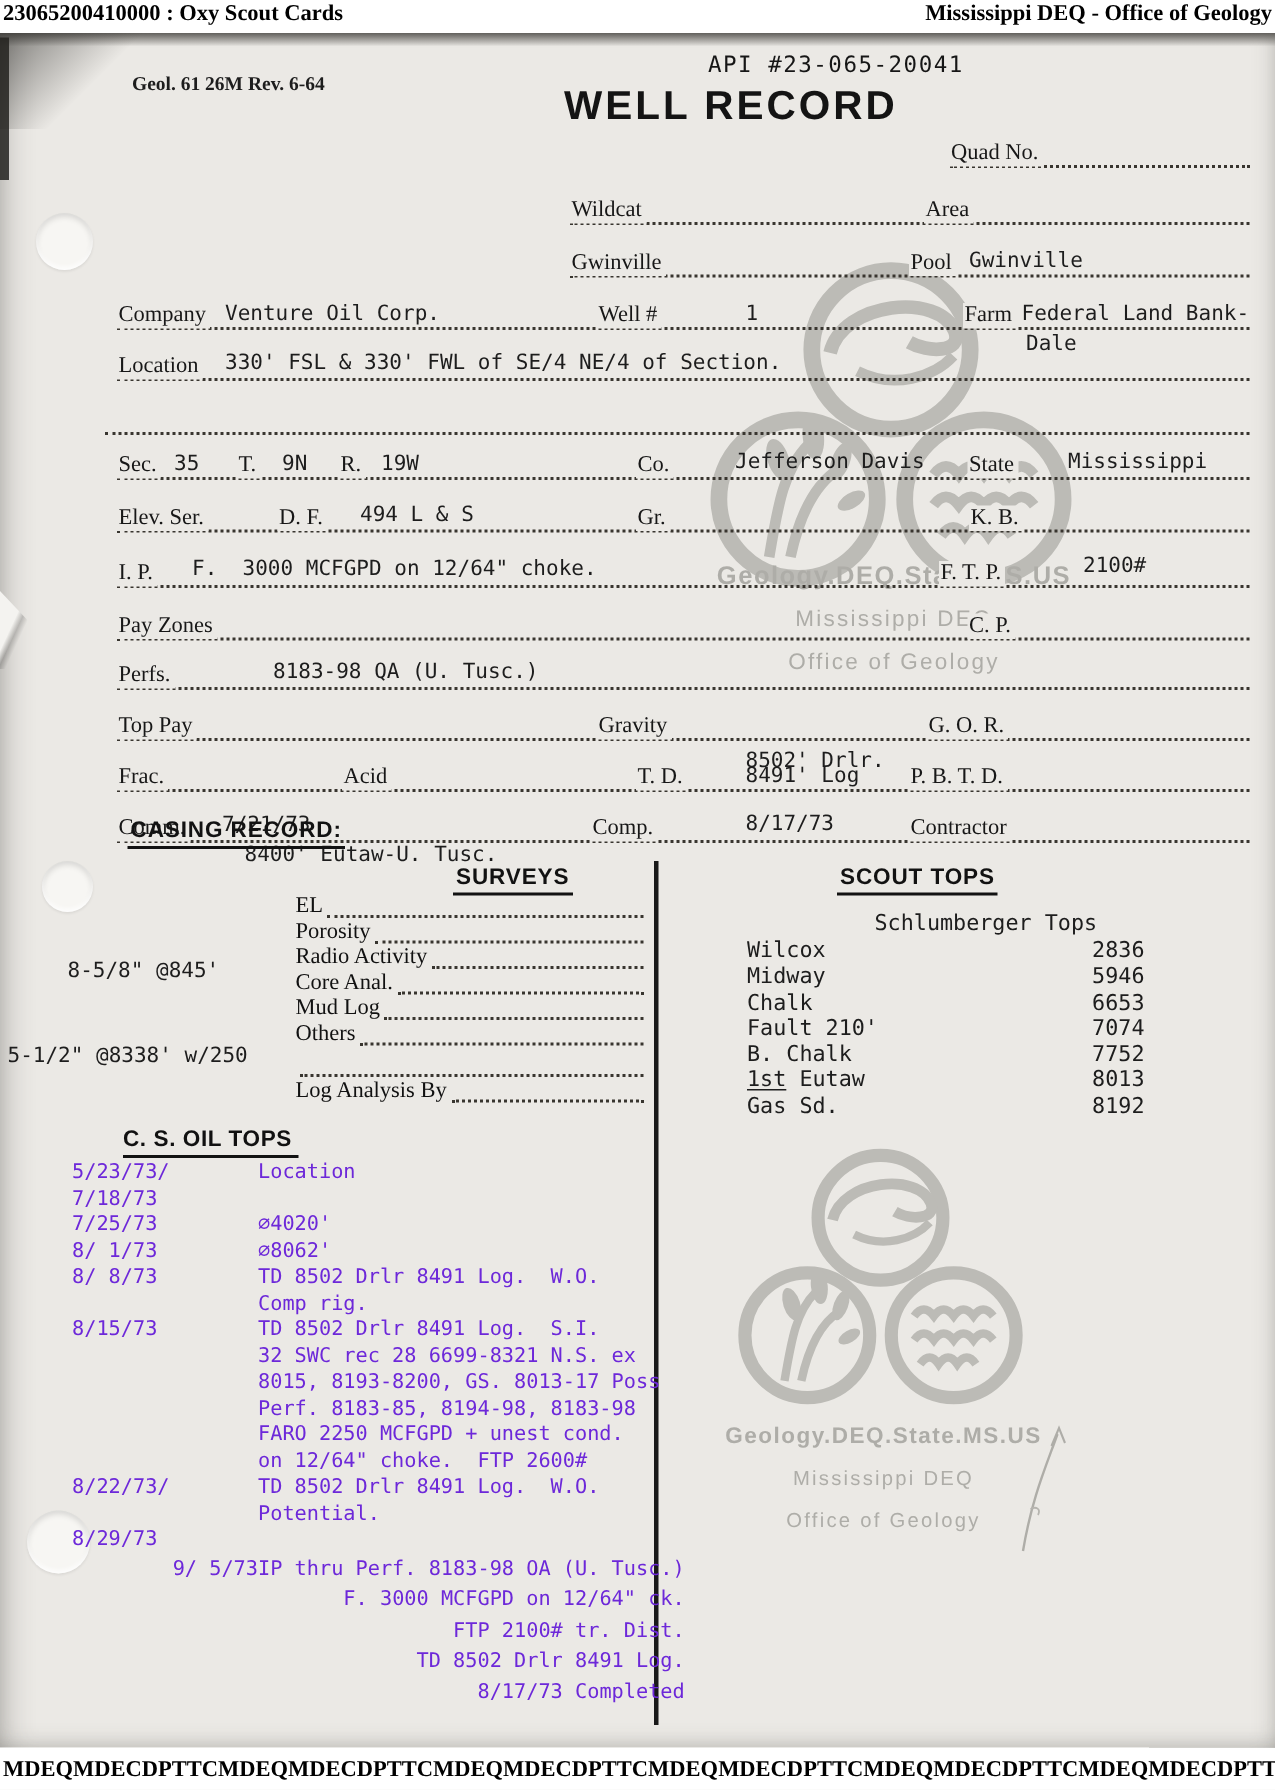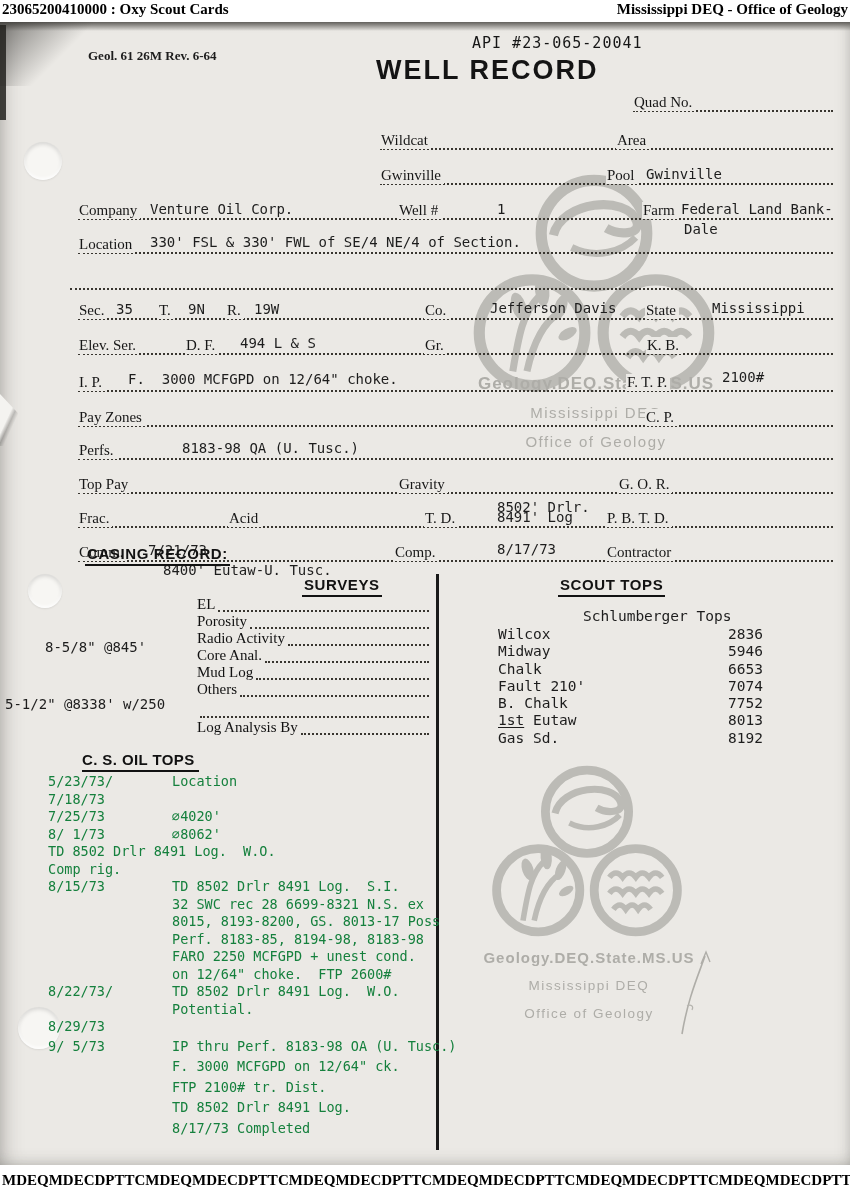--- a/index.html
+++ b/index.html
@@ -49,25 +49,25 @@
   .casing .c1{margin-left:40px;}
   
   .stsub{position:absolute;left:583px;top:586px;font:14.5px "DejaVu Sans Mono",monospace;color:#1d1d1d;}
   .strows{position:absolute;left:498px;top:604px;width:265px;}
   .strow{display:flex;justify-content:space-between;height:17.3px;
          font:14.5px "DejaVu Sans Mono",monospace;color:#1d1d1d;white-space:pre;}
   .strow u{text-underline-offset:2px;}
   
   .ottitle{position:absolute;left:82px;top:729px;font:bold 15px "Liberation Sans",sans-serif;letter-spacing:.4px;
            border-bottom:2.5px solid #121212;padding:0 4px 2px 0;}
-  .otlist{position:absolute;left:48px;top:751px;width:400px;font:13.5px "DejaVu Sans Mono",monospace;color:#15803d;}
+  .otlist{position:absolute;left:48px;top:751px;width:400px;font:13.5px "DejaVu Sans Mono",monospace;color:#6d28d9;}
   .ot-entry{display:flex;min-height:17.5px;line-height:17.5px;}
   .ot-date{width:124px;flex:none;white-space:pre;}
   .ot-text{flex:1;white-space:pre;}
-  .ot-entry.wide{line-height:20.5px;min-height:20.5px;}
+  .ot-entry.wide{line-height:20.5px;min-height:20.5px;text-align:right;}
   
   .wm{position:absolute;opacity:.9;}
   .wmtext{position:absolute;text-align:center;color:#aeada8;font-family:"Liberation Sans",sans-serif;}
   .wmtext .w1{font-weight:bold;letter-spacing:1px;}
   .wmtext .w2,.wmtext .w3{letter-spacing:1.5px;margin-top:13px;}
   .pencil{position:absolute;opacity:.65;}
 </style>
 </head>
 <body>
 
@@ -282,20 +282,21 @@
         </div>
       <div class="ot-entry">
           <div class="ot-date">7/25/73</div>
           <div class="ot-text"><div>∅4020'</div></div>
         </div>
       <div class="ot-entry">
           <div class="ot-date">8/ 1/73</div>
           <div class="ot-text"><div>∅8062'</div></div>
         </div>
       <div class="ot-entry">
+          <div class="ot-date">8/ 8/73</div>
           <div class="ot-text"><div>TD 8502 Drlr 8491 Log.  W.O.</div><div>Comp rig.</div></div>
         </div>
       <div class="ot-entry">
           <div class="ot-date">8/15/73</div>
           <div class="ot-text"><div>TD 8502 Drlr 8491 Log.  S.I.</div><div>32 SWC rec 28 6699-8321 N.S. ex</div><div>8015, 8193-8200, GS. 8013-17 Poss</div><div>Perf. 8183-85, 8194-98, 8183-98</div><div>FARO 2250 MCFGPD + unest cond.</div><div>on 12/64" choke.  FTP 2600#</div></div>
         </div>
       <div class="ot-entry">
           <div class="ot-date">8/22/73/</div>
           <div class="ot-text"><div>TD 8502 Drlr 8491 Log.  W.O.</div><div>Potential.</div></div>
         </div>

